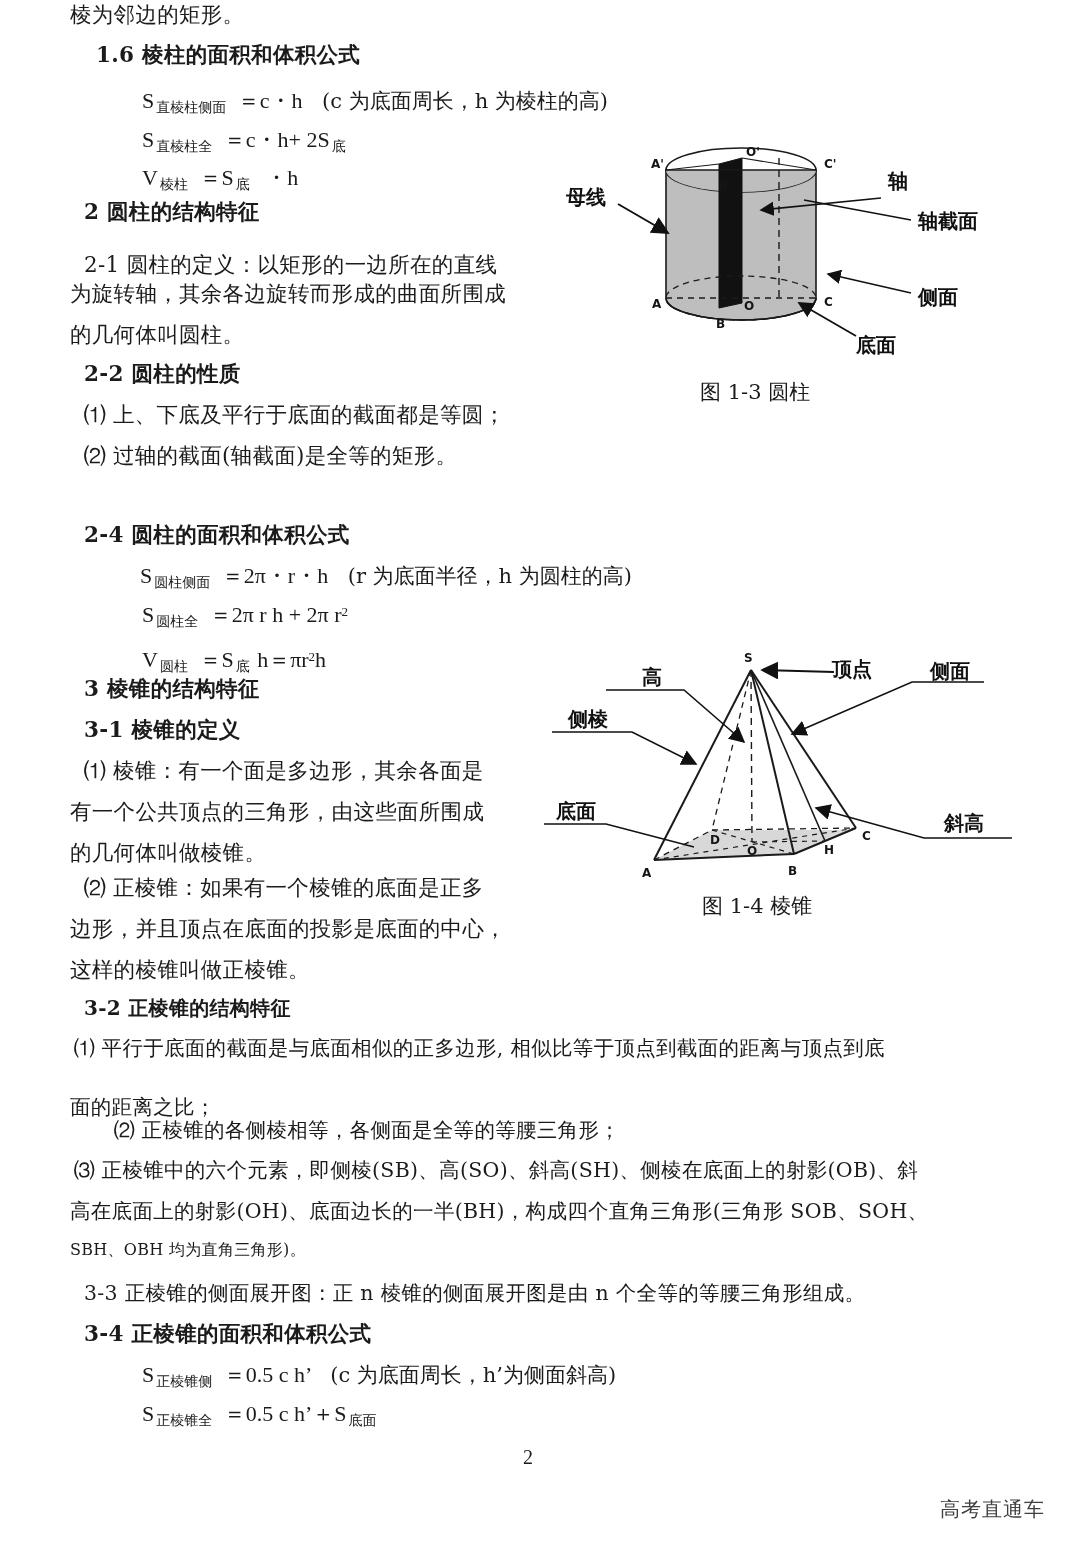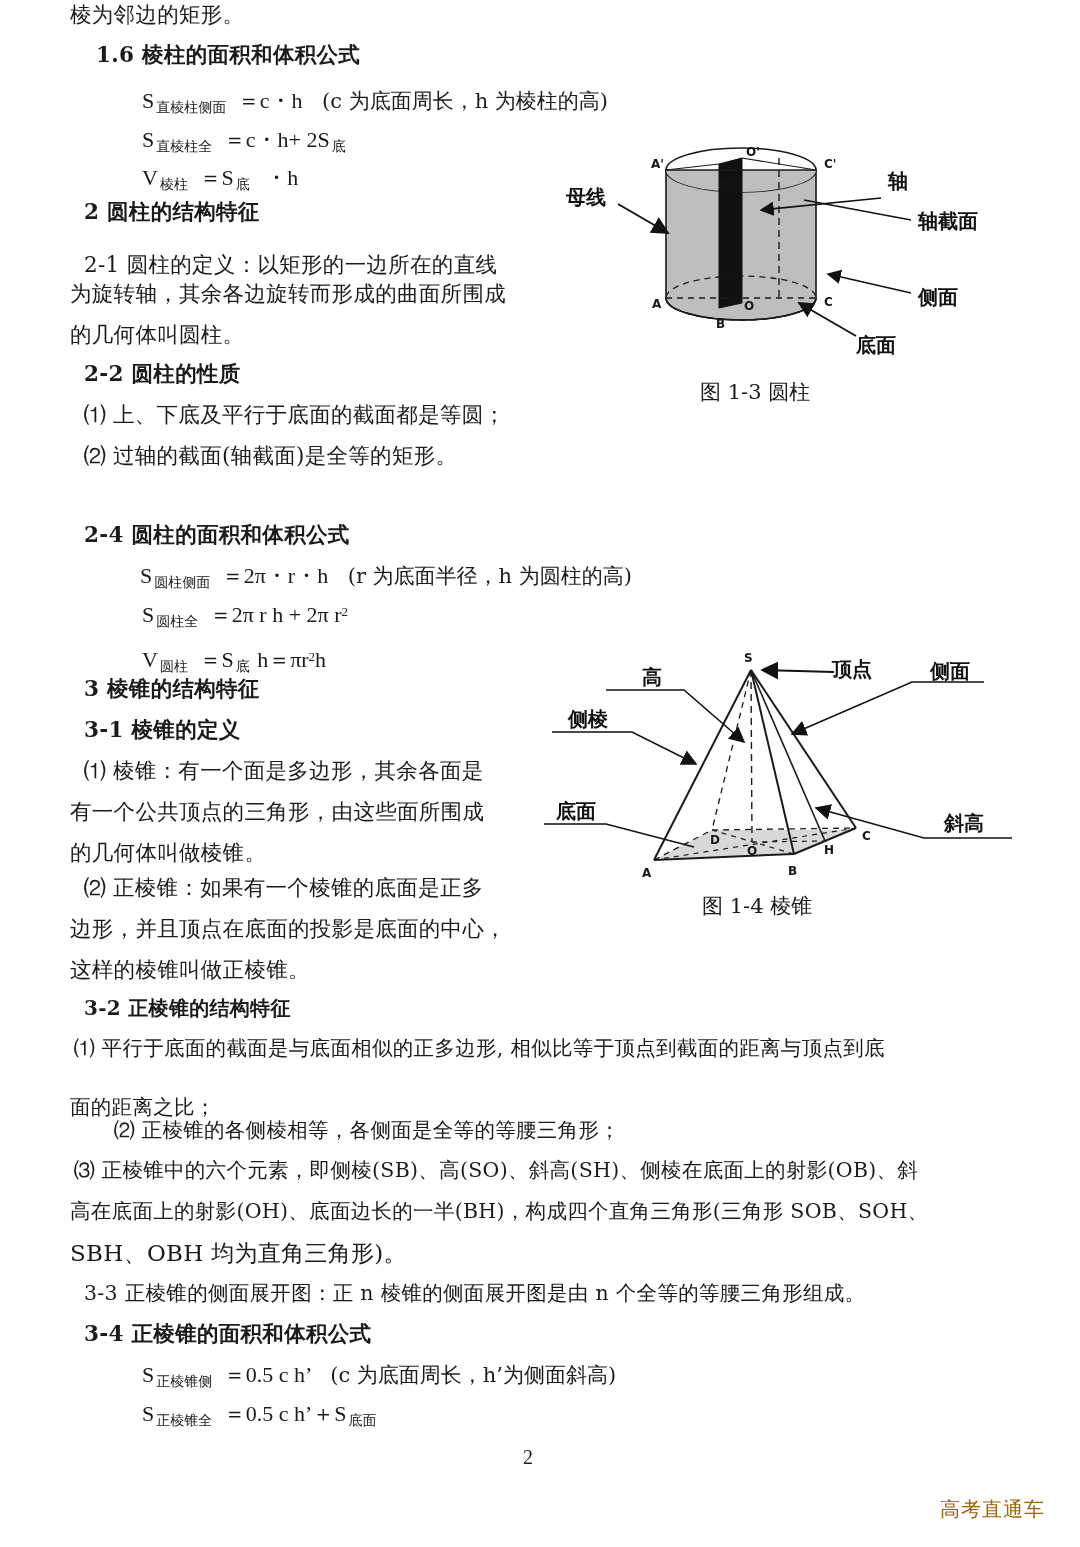--- a/index.html
+++ b/index.html
@@ -64,21 +64,21 @@
 
   
   .pageno{
     position:absolute;
     font-size:20px;
     font-family:"Liberation Serif",serif;
   }
   .watermark{
     position:absolute;
     font-size:20px;
-    color:#a16207;
+    color:#404040;
     font-family:"DejaVu Sans","Liberation Sans",sans-serif;
     letter-spacing:1px;
     white-space:nowrap;
   }
 </style>
 </head>
 <body>
 
 <div class="page">
 
@@ -143,21 +143,21 @@
   <div class="line cjk" style="left:70px;top:959px;">这样的棱锥叫做正棱锥。</div>
 
   <div class="line cjk hd" style="left:84px;top:998px;font-size:20px;">3-2  正棱锥的结构特征</div>
 
   <div class="line cjk" style="left:74px;top:1038px;font-size:20.5px;">⑴  平行于底面的截面是与底面相似的正多边形, 相似比等于顶点到截面的距离与顶点到底</div>
   <div class="line cjk" style="left:70px;top:1079px;font-size:20.5px;margin-top:18px;">面的距离之比；</div>
   <div class="line cjk" style="left:74px;top:1120px;font-size:20.5px;margin-left:40px;">⑵  正棱锥的各侧棱相等，各侧面是全等的等腰三角形；</div>
 
   <div class="line cjk" style="left:74px;top:1160px;font-size:20.5px;">⑶  正棱锥中的六个元素，即侧棱(SB)、高(SO)、斜高(SH)、侧棱在底面上的射影(OB)、斜</div>
   <div class="line cjk" style="left:70px;top:1201px;font-size:20.5px;">高在底面上的射影(OH)、底面边长的一半(BH)，构成四个直角三角形(三角形 SOB、SOH、</div>
-  <div class="line cjk" style="left:70px;top:1242px;font-size:23px;text-align:center;">SBH、OBH 均为直角三角形)。</div>
+  <div class="line cjk" style="left:70px;top:1242px;font-size:16px;text-align:center;">SBH、OBH 均为直角三角形)。</div>
 
   <div class="line cjk" style="left:84px;top:1283px;font-size:20.5px;">3-3  正棱锥的侧面展开图：正 n 棱锥的侧面展开图是由 n 个全等的等腰三角形组成。</div>
   <div class="line cjk hd" style="left:84px;top:1323px;">3-4  正棱锥的面积和体积公式</div>
 
   <div class="formula" style="left:142px;top:1360px;">
     <span>S</span><span class="sub">正棱锥侧</span>
     <span style="padding-left:4px">＝0.5 c h’</span>
     <span class="cn" style="padding-left:14px">(c 为底面周长，h’为侧面斜高)</span>
   </div>
 

